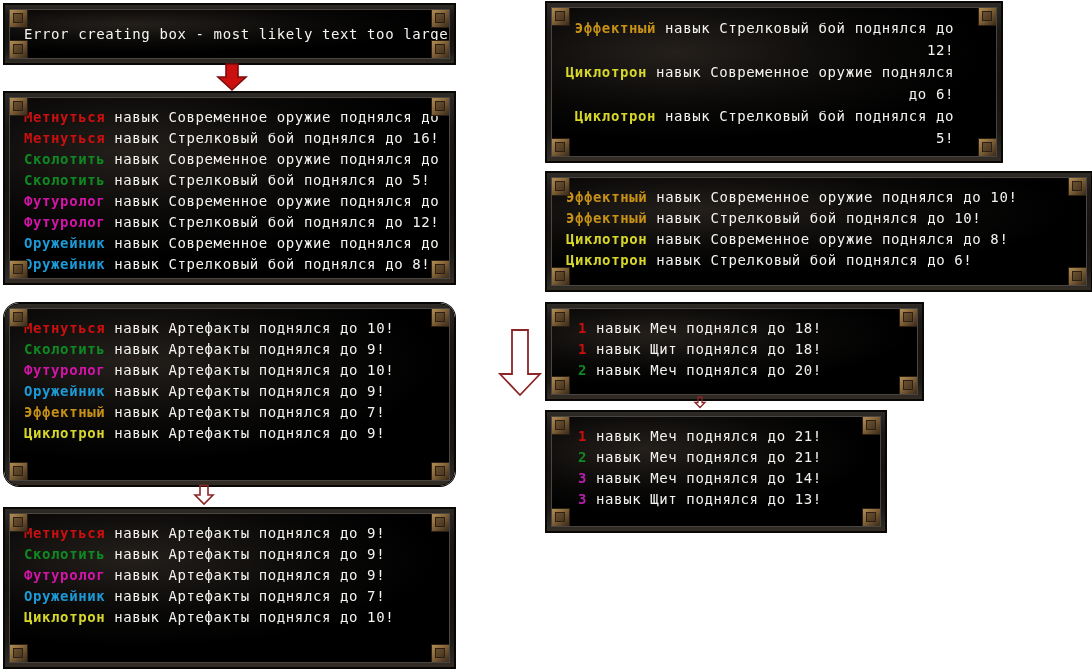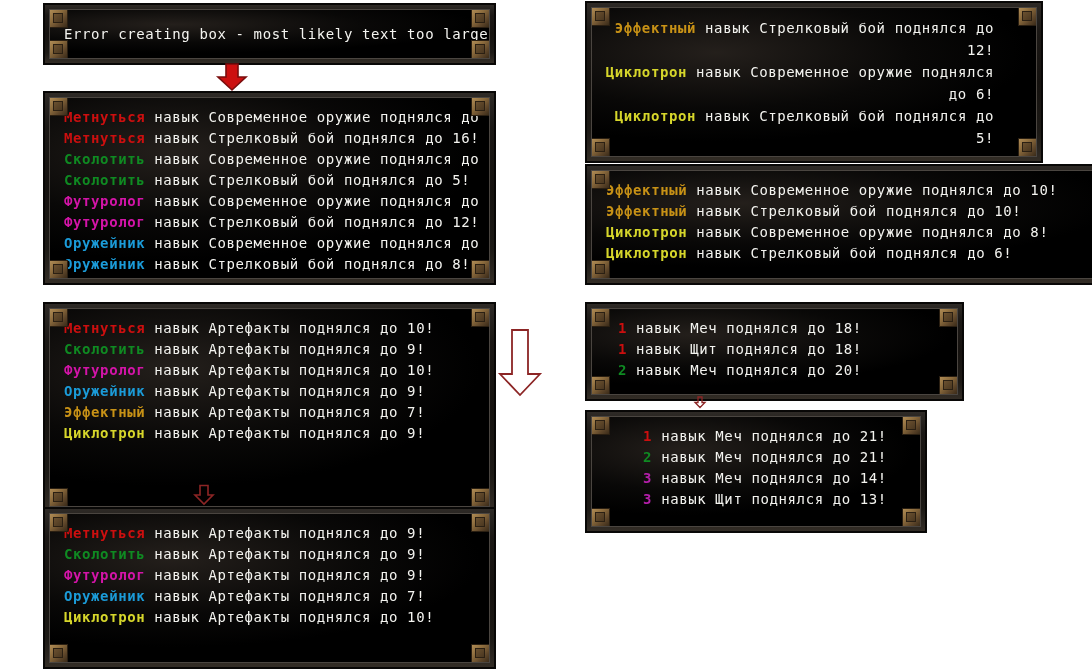--- a/index.html
+++ b/index.html
@@ -18,21 +18,20 @@
 
   
   .msgbox {
     position: absolute;
     box-sizing: border-box;
     padding: 4px;
     background:
       linear-gradient(180deg, #2e2a26 0%, #1b1815 18%, #15120f 50%, #1d1a16 82%, #332d26 100%);
     border: 1px solid #080706;
     box-shadow: 0 0 0 1px #090807;
-    margin-left: 40px;
   }
   .msgbox .frame-inner {
     position: relative;
     width: 100%;
     height: 100%;
     box-sizing: border-box;
     border: 1px solid #4a4540;
     background: #000000;
     background-image:
       radial-gradient(ellipse 70% 60% at 28% 30%, rgba(38,33,29,0.95) 0%, rgba(10,9,8,0.9) 62%, rgba(0,0,0,1) 100%),
@@ -121,21 +120,21 @@
         <div class="line"><span class="tag" style="color: rgb(15, 138, 34);">Сколотить</span><span class="body-txt"> навык Современное оружие поднялся до 15!</span></div>
         <div class="line"><span class="tag" style="color: rgb(15, 138, 34);">Сколотить</span><span class="body-txt"> навык Стрелковый бой поднялся до 5!</span></div>
         <div class="line"><span class="tag" style="color: rgb(211, 20, 168);">Футуролог</span><span class="body-txt"> навык Современное оружие поднялся до 5!</span></div>
         <div class="line"><span class="tag" style="color: rgb(211, 20, 168);">Футуролог</span><span class="body-txt"> навык Стрелковый бой поднялся до 12!</span></div>
         <div class="line"><span class="tag" style="color: rgb(27, 155, 216);">Оружейник</span><span class="body-txt"> навык Современное оружие поднялся до 10!</span></div>
         <div class="line"><span class="tag" style="color: rgb(27, 155, 216);">Оружейник</span><span class="body-txt"> навык Стрелковый бой поднялся до 8!</span></div>
       </div>
   </div>
 </div>
 
-<div class="msgbox" style="left:4px; top:303px; width:451px; height:209px;">
+<div class="msgbox" style="left:4px; top:303px; width:451px; height:183px;border-radius:15px;">
   <div class="frame-inner">
     <span class="corner tl"></span>
     <span class="corner tr"></span>
     <span class="corner bl"></span>
     <span class="corner br"></span>
     <div class="lines" id="lines-2">
         <div class="line"><span class="tag" style="color: rgb(204, 15, 15);">Метнуться</span><span class="body-txt"> навык Артефакты поднялся до 10!</span></div>
         <div class="line"><span class="tag" style="color: rgb(15, 138, 34);">Сколотить</span><span class="body-txt"> навык Артефакты поднялся до 9!</span></div>
         <div class="line"><span class="tag" style="color: rgb(211, 20, 168);">Футуролог</span><span class="body-txt"> навык Артефакты поднялся до 10!</span></div>
         <div class="line"><span class="tag" style="color: rgb(27, 155, 216);">Оружейник</span><span class="body-txt"> навык Артефакты поднялся до 9!</span></div>
@@ -174,21 +173,21 @@
     <span class="corner bl"></span>
     <span class="corner br"></span>
     <div class="lines wrap" id="lines-4" style="padding-left:10px; padding-right:42px; line-height:22px;">
         <div class="line"><span class="tag" style="color: rgb(200, 146, 22);"> Эффектный</span><span class="body-txt"> навык Стрелковый бой поднялся до 12!</span></div>
         <div class="line"><span class="tag" style="color: rgb(214, 214, 43);"> Циклотрон</span><span class="body-txt"> навык Современное оружие поднялся до 6!</span></div>
         <div class="line"><span class="tag" style="color: rgb(214, 214, 43);"> Циклотрон</span><span class="body-txt"> навык Стрелковый бой поднялся до 5!</span></div>
       </div>
   </div>
 </div>
 
-<div class="msgbox" style="left:546px; top:165px; width:546px; height:119px;">
+<div class="msgbox" style="left:546px; top:172px; width:546px; height:119px;">
   <div class="frame-inner">
     <span class="corner tl"></span>
     <span class="corner tr"></span>
     <span class="corner bl"></span>
     <span class="corner br"></span>
     <div class="lines" id="lines-5">
         <div class="line"><span class="tag" style="color: rgb(200, 146, 22);">Эффектный</span><span class="body-txt"> навык Современное оружие поднялся до 10!</span></div>
         <div class="line"><span class="tag" style="color: rgb(200, 146, 22);">Эффектный</span><span class="body-txt"> навык Стрелковый бой поднялся до 10!</span></div>
         <div class="line"><span class="tag" style="color: rgb(214, 214, 43);">Циклотрон</span><span class="body-txt"> навык Современное оружие поднялся до 8!</span></div>
         <div class="line"><span class="tag" style="color: rgb(214, 214, 43);">Циклотрон</span><span class="body-txt"> навык Стрелковый бой поднялся до 6!</span></div>
@@ -215,21 +214,21 @@
       </div>
   </div>
 </div>
 
 <div class="arrow" style="left:693px; top:396px;">
   <svg width="14" height="13" viewBox="0 0 14 13">
     <path d="M5 1 H9 V6.5 H12 L7 11.5 L2 6.5 H5 Z" fill="none" stroke="#8c2525" stroke-width="1.3"></path>
   </svg>
 </div>
 
-<div class="msgbox" style="left:546px; top:411px; width:340px; height:121px;text-align:center;">
+<div class="msgbox" style="left:546px; top:411px; width:340px; height:121px;">
   <div class="frame-inner">
     <span class="corner tl"></span>
     <span class="corner tr"></span>
     <span class="corner bl"></span>
     <span class="corner br"></span>
     <div class="lines" id="lines-7" style="padding-left:26px;">
         <div class="line"><span class="tag" style="color: rgb(204, 15, 15);">1</span><span class="body-txt"> навык Меч поднялся до 21!</span></div>
         <div class="line"><span class="tag" style="color: rgb(15, 138, 34);">2</span><span class="body-txt"> навык Меч поднялся до 21!</span></div>
         <div class="line"><span class="tag" style="color: rgb(178, 31, 168);">3</span><span class="body-txt"> навык Меч поднялся до 14!</span></div>
         <div class="line"><span class="tag" style="color: rgb(178, 31, 168);">3</span><span class="body-txt"> навык Щит поднялся до 13!</span></div>

